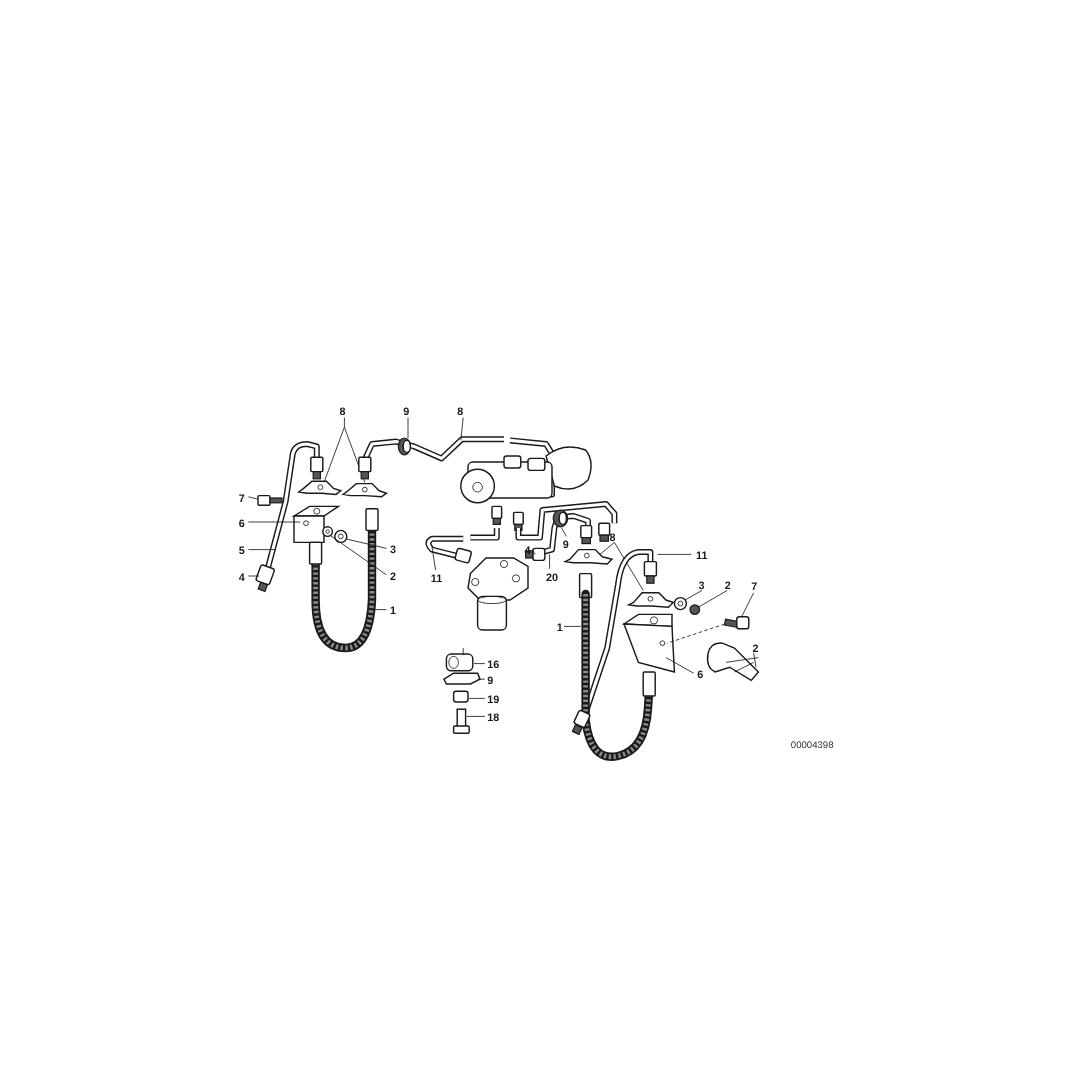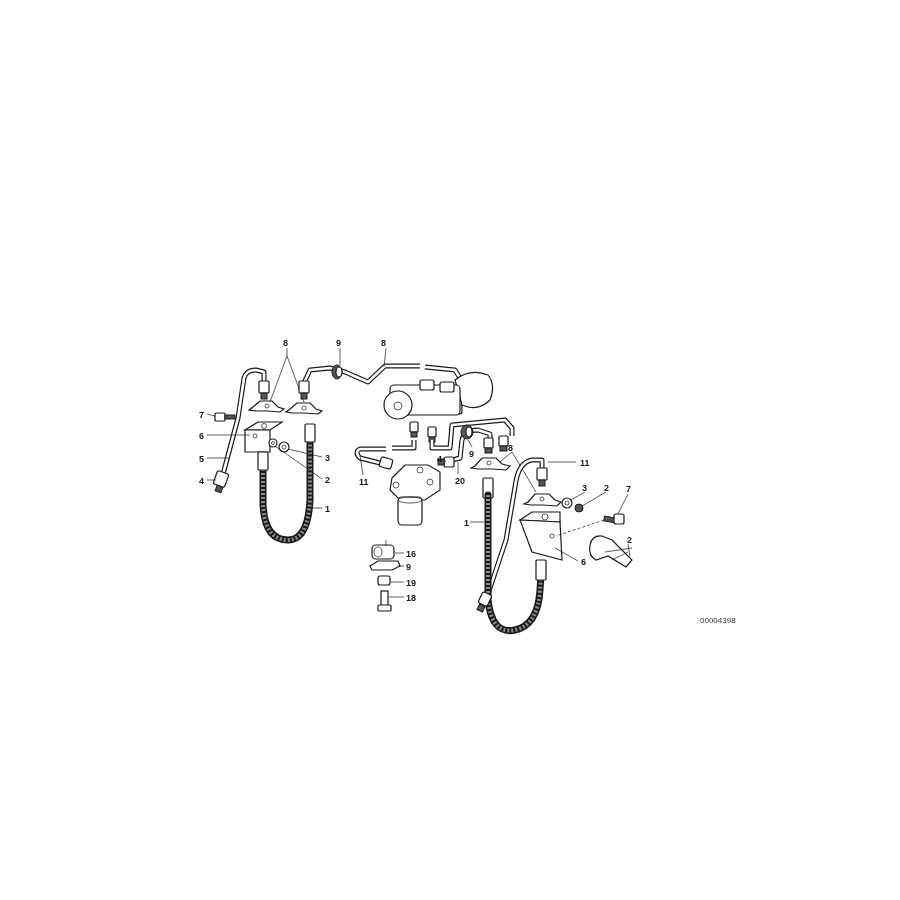--- a/index.html
+++ b/index.html
@@ -1,19 +1,19 @@
 <!DOCTYPE html>
 <html><head>
 <meta charset="utf-8">
 <style>
   html, body { margin:0; padding:0; background:#ffffff; }
   body { width:900px; height:900px; position:relative; overflow:hidden; font-family:"Liberation Sans", sans-serif; }
   #diagram { position:absolute; left:0; top:0; width:900px; height:900px; }
   .lbl { position:absolute; font-size:9px; font-weight:bold; color:#1a1a1a; line-height:1; white-space:nowrap; }
-  .ref { position:absolute; font-size:8px; color:#333;margin-left:41px; }
+  .ref { position:absolute; font-size:8px; color:#333; }
   svg .thin { stroke:#1a1a1a; stroke-width:0.7; fill:none; }
   svg .part { stroke:#1a1a1a; stroke-width:1.2; fill:#ffffff; }
   svg .dark { stroke:#1a1a1a; stroke-width:1; fill:#555; }
   svg .hose { stroke:#1a1a1a; stroke-width:7; fill:none; stroke-linecap:round; }
   svg .hose-in { stroke:#8a8a8a; stroke-width:4; fill:none; stroke-dasharray:2 2; }
   svg .pipe { stroke:#1a1a1a; stroke-width:5; fill:none; stroke-linejoin:round; }
   svg .pipe-in { stroke:#ffffff; stroke-width:2.6; fill:none; stroke-linejoin:round; }
 </style>
 </head>
 <body>

